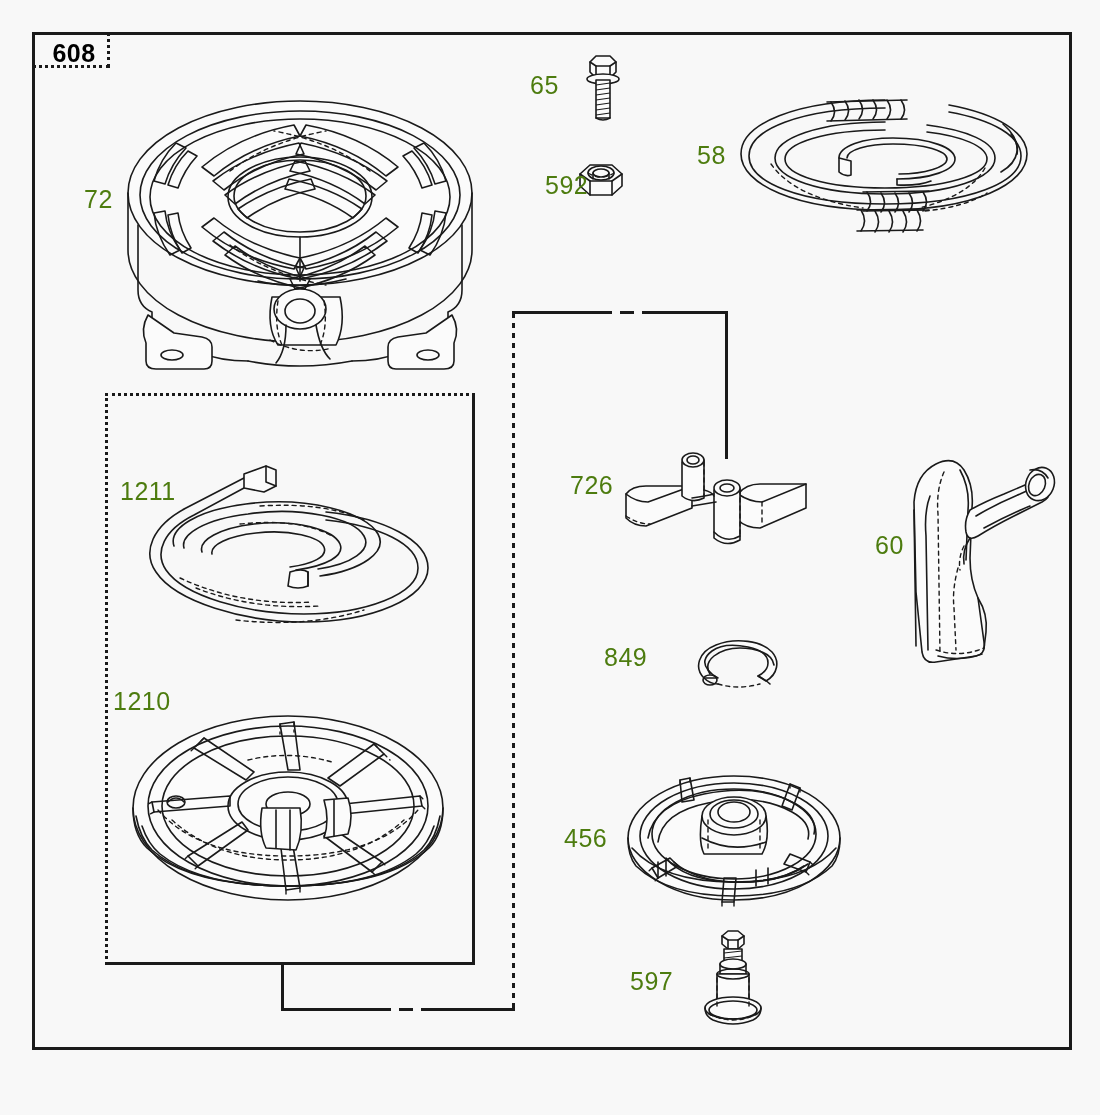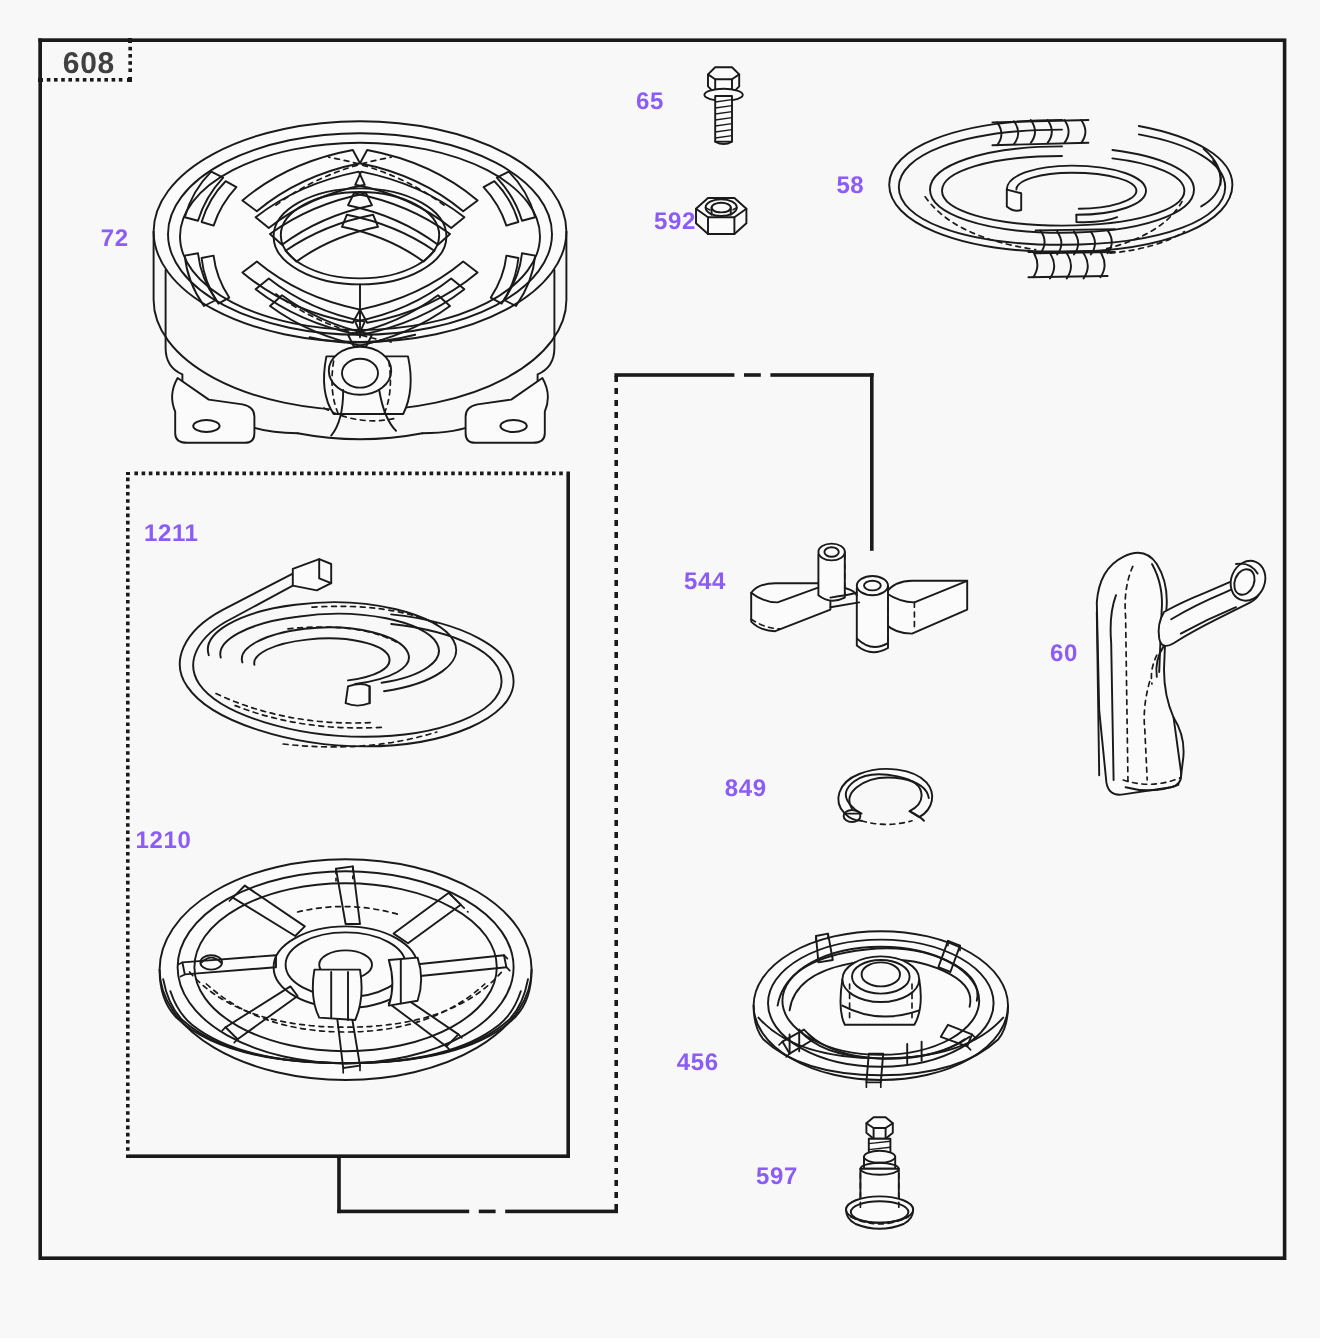--- a/index.html
+++ b/index.html
@@ -9,22 +9,22 @@
   #sheet{position:absolute;left:0;top:0;width:1100px;height:1115px;background:#f8f8f8;}
   .frame{position:absolute;left:32px;top:32px;width:1040px;height:1018px;
          border:3px solid #1a1a1a;box-sizing:border-box;}
   .fignum-box{position:absolute;left:32px;top:32px;width:78px;height:36px;
               box-sizing:border-box;
               border-top:3px solid #1a1a1a;border-left:3px solid #1a1a1a;
               border-right:3px dotted #1a1a1a;border-bottom:3px dotted #1a1a1a;
               background:#f8f8f8;}
   .fignum{position:absolute;left:0;top:0;width:78px;height:36px;
           display:flex;align-items:center;justify-content:center;
-          font-size:25px;font-weight:700;color:#404040;letter-spacing:.5px;}
-  .lbl{position:absolute;font-size:20px;font-weight:700;color:#8b5cf6;
+          font-size:25px;font-weight:700;color:#000000;letter-spacing:.5px;}
+  .lbl{position:absolute;font-size:25px;font-weight:400;color:#4d7c0f;
        letter-spacing:.5px;white-space:nowrap;line-height:26px;}
   .group-box{position:absolute;box-sizing:border-box;background:transparent;}
   .gb-left{left:105px;top:393px;width:370px;height:572px;
            border-top:3px dotted #1a1a1a;border-left:3px dotted #1a1a1a;
            border-right:3px solid #1a1a1a;border-bottom:3px solid #1a1a1a;}
   .brk{position:absolute;background:#1a1a1a;}
   svg.art{position:absolute;overflow:visible;}
   svg.art path,svg.art line,svg.art ellipse,svg.art circle,svg.art polyline,svg.art polygon{
       vector-effect:non-scaling-stroke;}
   .s{fill:none;stroke:#1a1a1a;stroke-width:1.6;stroke-linejoin:round;stroke-linecap:round;}
@@ -226,21 +226,21 @@
     <path class="s" d="M126 6 L126 22 L136 26"></path>
 
     <g class="d">
       <path d="M120 46 q64 -4 104 14"></path>
       <path d="M100 64 q60 -6 92 12"></path>
       <path d="M56 128 q56 22 124 18"></path>
       <path d="M40 118 q60 28 132 24"></path>
       <path d="M96 160 q70 8 128 -10"></path>
     </g>
   </svg>
-  <div class="lbl" style="left:120px;top:432px;">1211</div>
+  <div class="lbl" style="left:120px;top:478px;">1211</div>
 
   <svg class="art" style="left:128px;top:700px;" width="320" height="240" viewBox="0 0 320 240">
 
     <ellipse class="sf" cx="160" cy="108" rx="155" ry="92"></ellipse>
     <path class="s" d="M5 108 q0 26 14 40 q40 38 141 38 q101 0 141 -38 q14 -14 14 -40"></path>
     <path class="s" d="M8 116 q4 22 16 34 q40 36 136 36 q96 0 136 -36 q12 -12 16 -34"></path>
     <path class="s" d="M14 126 q6 18 18 28 q40 32 128 32 q88 0 128 -32 q12 -10 18 -28"></path>
 
     <ellipse class="s" cx="160" cy="106" rx="140" ry="80"></ellipse>
     <ellipse class="s" cx="160" cy="106" rx="126" ry="70"></ellipse>
@@ -317,21 +317,21 @@
     <path class="sf" d="M94 44 L94 92 q12 10 26 2 L120 42 Z"></path>
     <ellipse class="sf" cx="107" cy="42" rx="13" ry="8"></ellipse>
     <ellipse class="s" cx="107" cy="42" rx="7" ry="4"></ellipse>
     <path class="s" d="M94 86 q12 12 26 4"></path>
     <path class="d" d="M120 44 L120 92"></path>
 
     <path class="s" d="M72 52 q14 -2 22 -4"></path>
     <path class="s" d="M72 60 L96 56"></path>
     <path class="s" d="M84 44 q8 2 10 6"></path>
   </svg>
-  <div class="lbl" style="left:570px;top:472px;">544</div>
+  <div class="lbl" style="left:570px;top:472px;">726</div>
 
   <svg class="art" style="left:892px;top:450px;" width="170" height="215" viewBox="0 0 170 215">
 
     <path class="sf" d="M22 52 q2 -28 22 -38 q18 -9 28 6 q10 16 8 38 L78 108 q0 22 8 40 l6 44 q2 12 -8 14 l-40 6 q-12 2 -14 -10 L24 142 Z"></path>
 
     <path class="s" d="M22 60 L24 196"></path>
     <path class="s" d="M38 46 q-6 16 -4 40 L36 200"></path>
 
     <path class="s" d="M68 20 q10 18 8 40 L74 110"></path>
 
@@ -397,21 +397,21 @@
       <path d="M56 18 L56 26 M66 16 L66 24"></path>
       <path d="M166 22 L166 30 M176 26 L176 34"></path>
       <path d="M186 100 L190 104 M182 110 L186 114"></path>
       <path d="M98 140 L98 146 M110 140 L110 146"></path>
       <path d="M28 106 L24 110 M34 116 L30 120"></path>
     </g>
 
     <path class="s" d="M34 100 L34 116 M42 98 L42 114"></path>
     <path class="s" d="M132 108 L132 124 M144 106 L144 122"></path>
   </svg>
-  <div class="lbl" style="left:564px;top:825px;margin-top:48px;">456</div>
+  <div class="lbl" style="left:564px;top:825px;">456</div>
 
   <svg class="art" style="left:700px;top:928px;" width="62" height="100" viewBox="0 0 62 100">
 
     <path class="sf" d="M22 8 L28 3 L38 3 L44 8 L44 16 L38 21 L28 21 L22 16 Z"></path>
     <path class="s" d="M22 8 L28 12 L38 12 L44 8"></path>
     <path class="s" d="M28 12 L28 21 M38 12 L38 21"></path>
 
     <path class="sf" d="M24 21 L24 36 L42 36 L42 21 Z"></path>
     <g class="th">
       <path d="M24 25 L42 23"></path>

